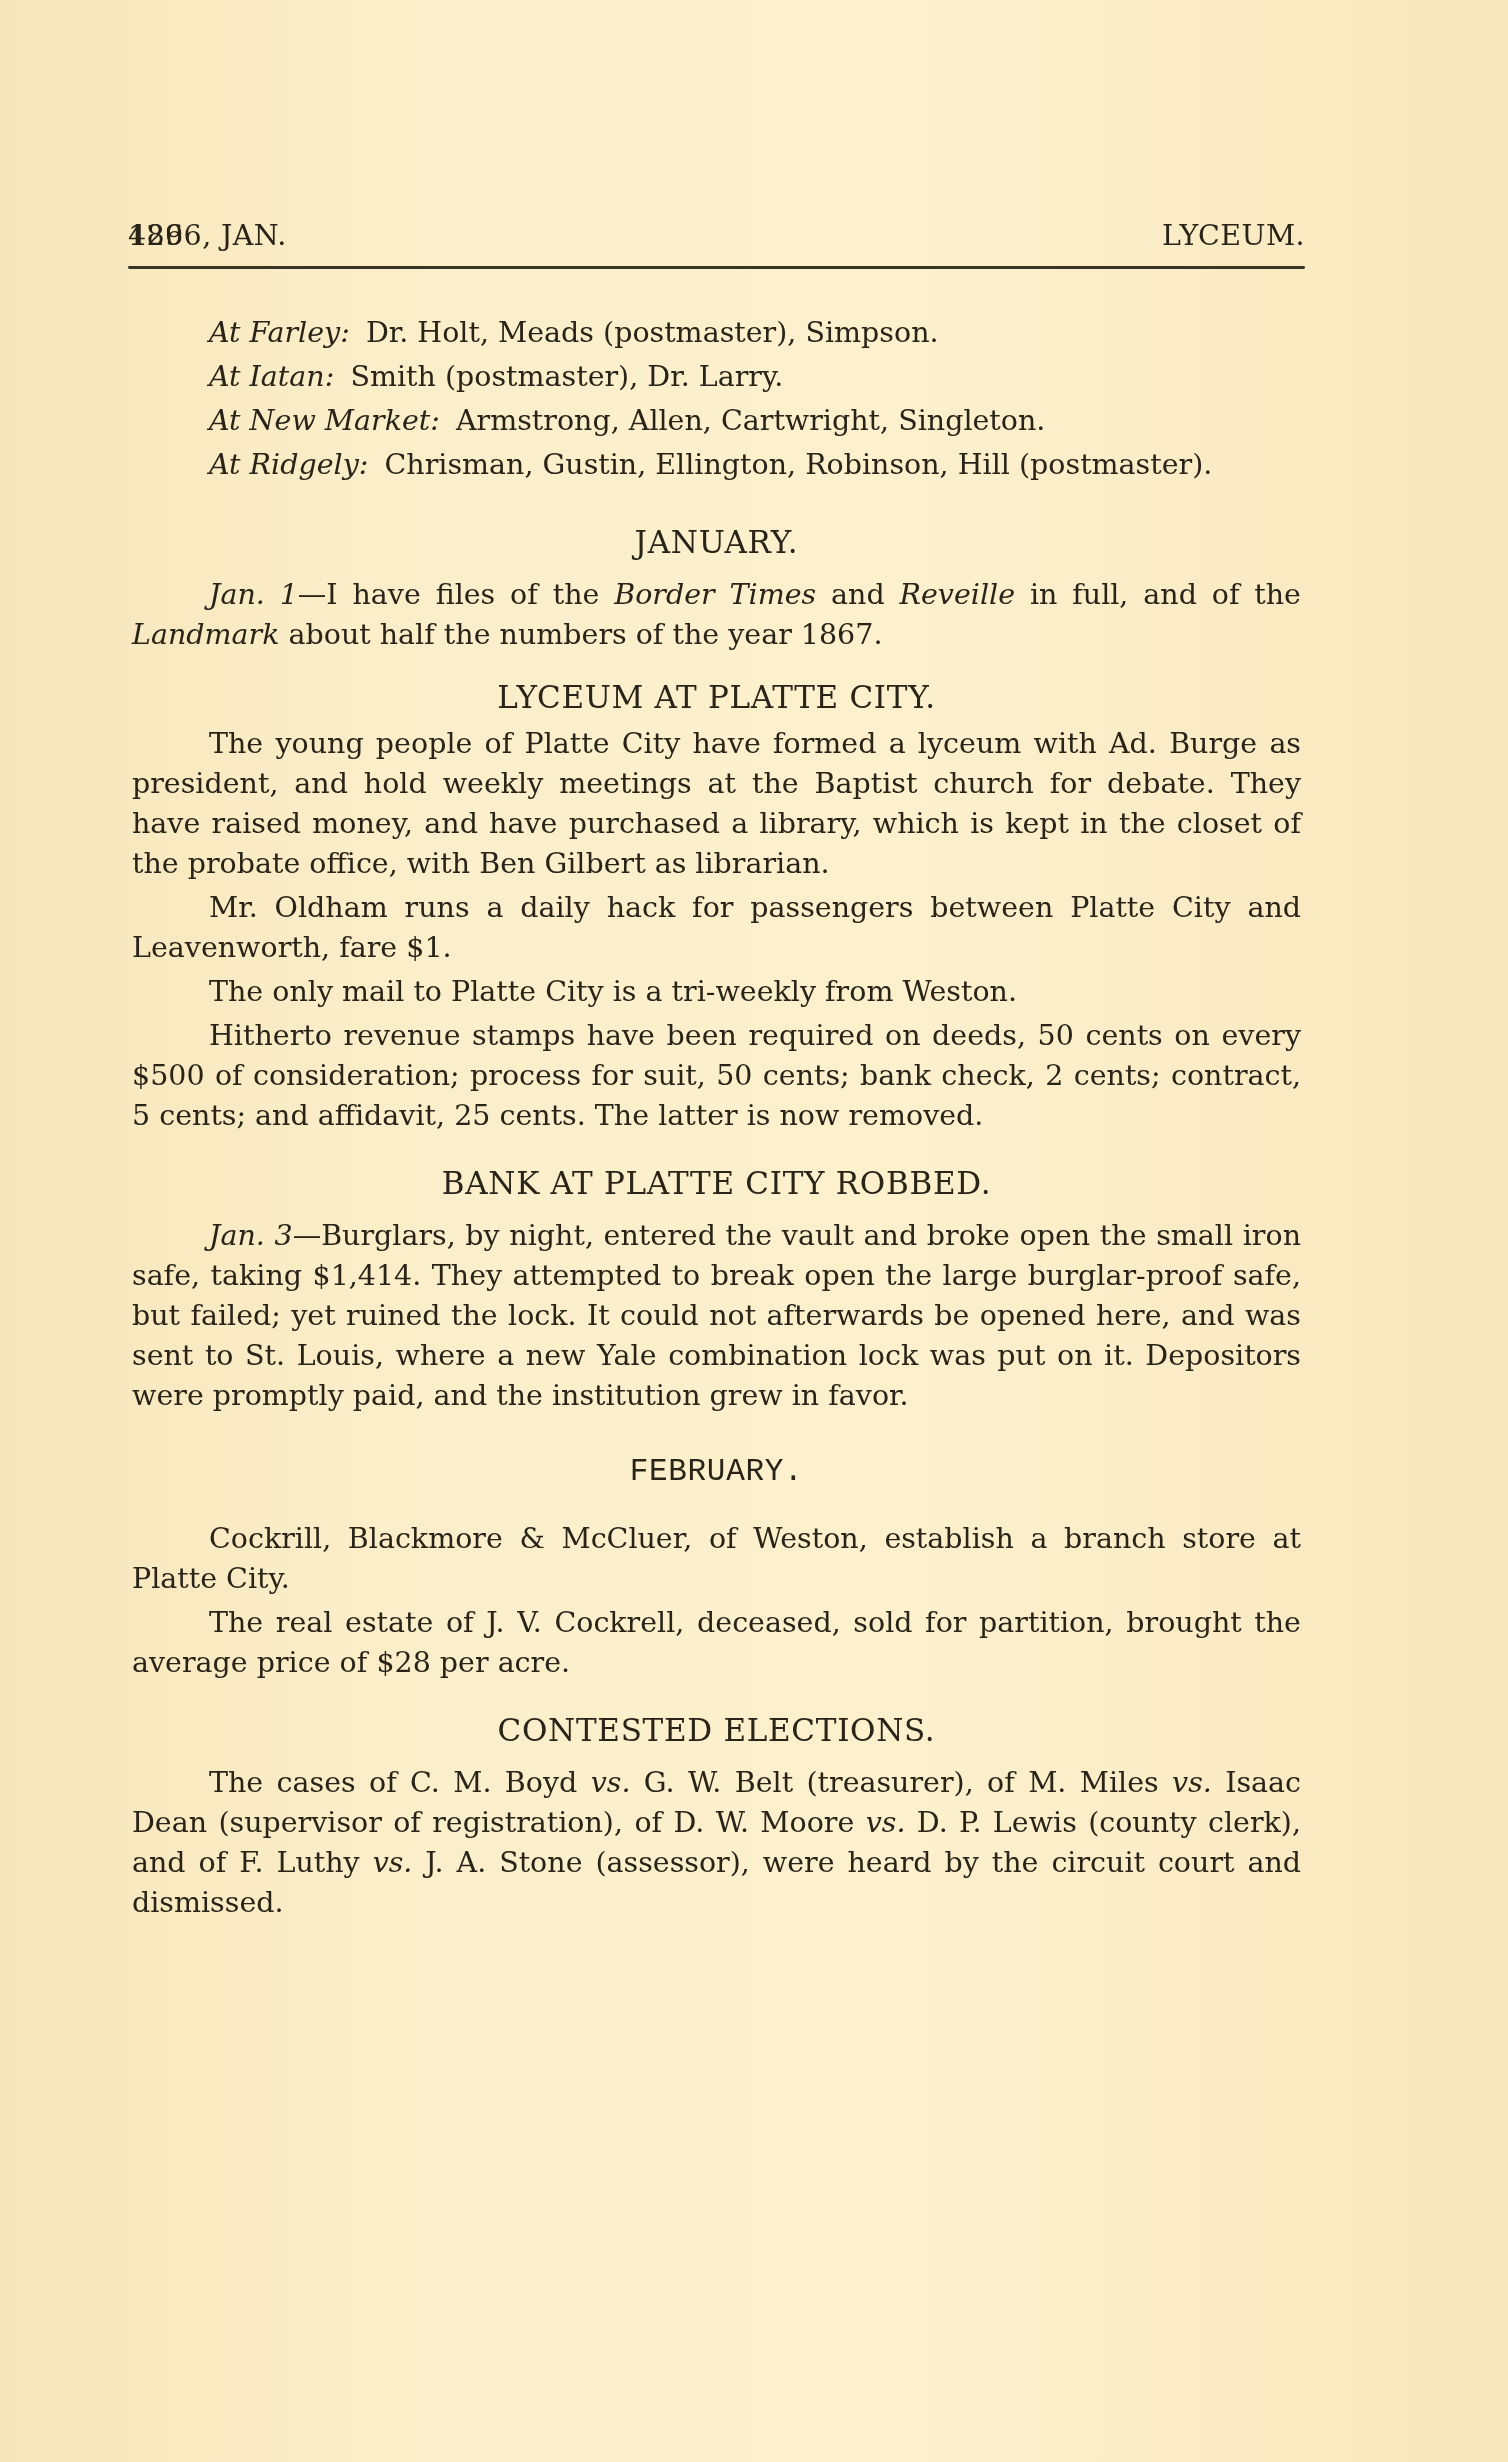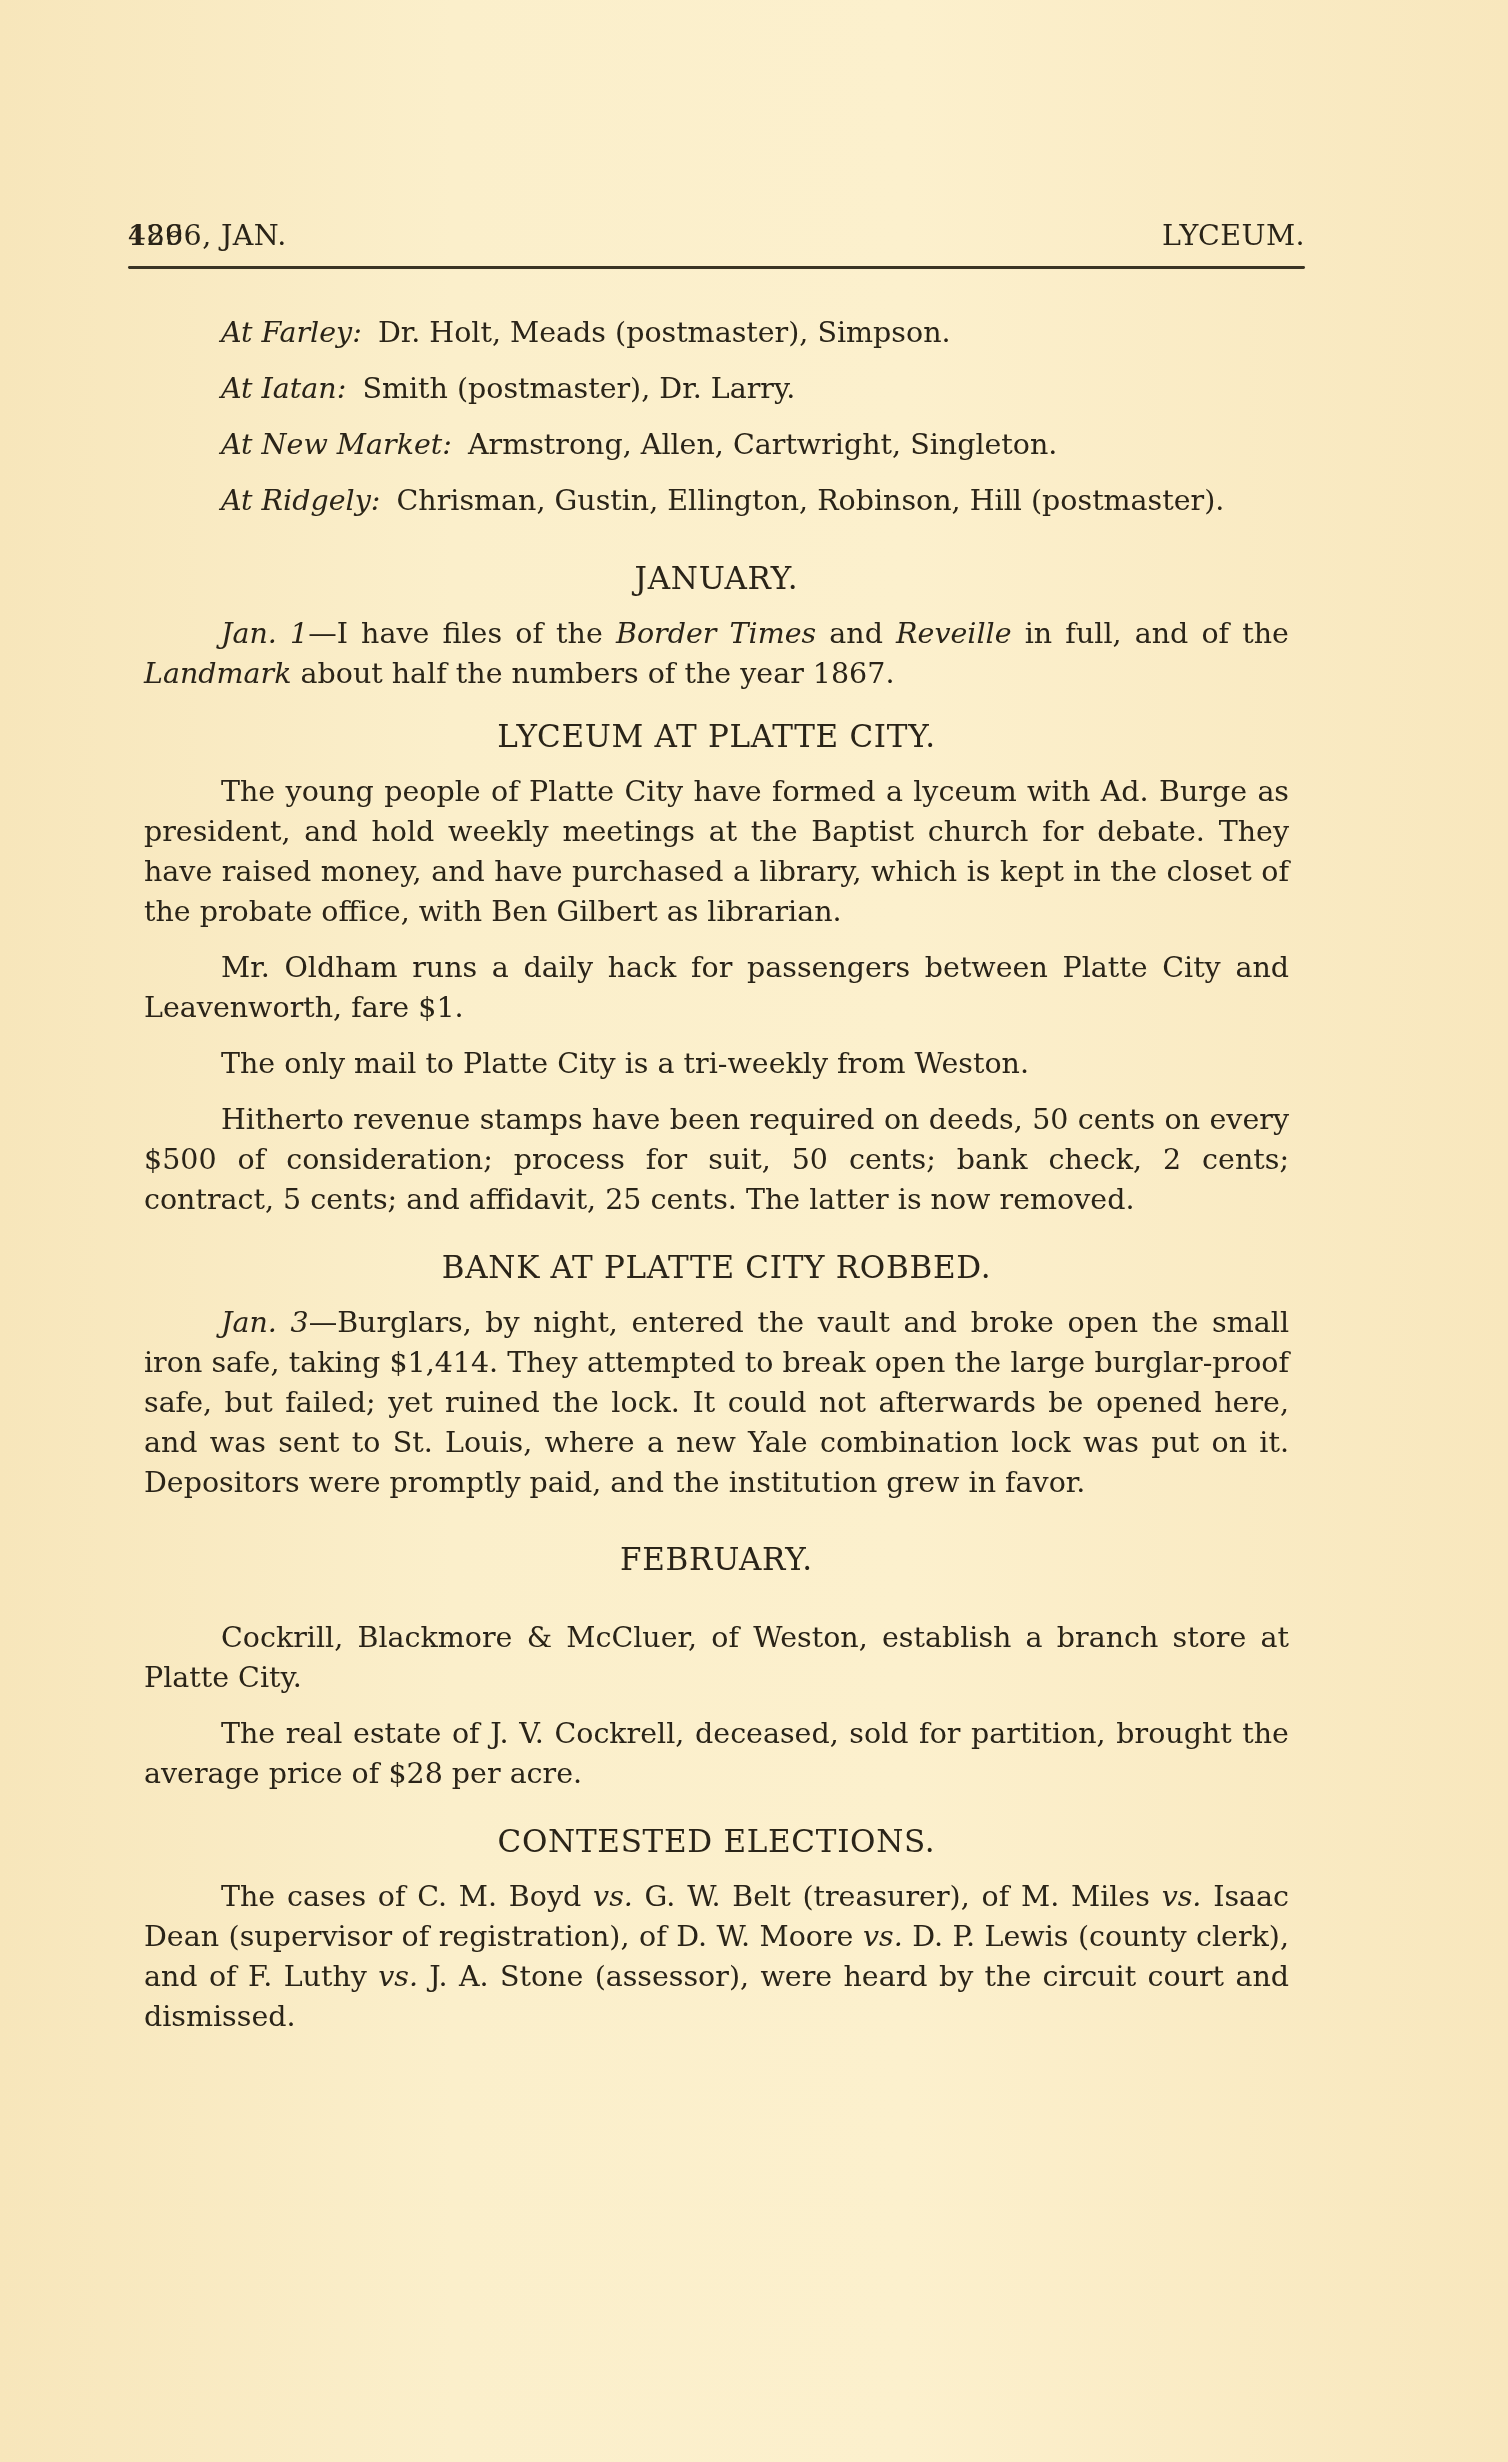--- a/index.html
+++ b/index.html
@@ -44,21 +44,21 @@
       background: #3a3424;
       border-radius: 1.4px;
     }
     .content {
       margin-top: 44px;
       font-size: 28.5px;
       line-height: 40px;
       text-align: justify;
     }
     .content p {
-      margin: 16px;
+      margin: 4px;
       text-indent: 77px;
     }
     .content p.place {
       text-indent: 77px;
     }
     .label {
       font-style: italic;
       margin-right: 7.1px;
     }
     .section-heading {
@@ -105,21 +105,21 @@
 
     <div class="section-heading tight">LYCEUM AT PLATTE CITY.</div>
     <p>The young people of Platte City have formed a lyceum with Ad. Burge as president, and hold weekly meetings at the Baptist church for debate.  They have raised money, and have purchased a library, which is kept in the closet of the probate office, with Ben Gilbert as librarian.</p>
     <p>Mr. Oldham runs a daily hack for passengers between Platte City and Leavenworth, fare $1.</p>
     <p>The only mail to Platte City is a tri-weekly from Weston.</p>
     <p>Hitherto revenue stamps have been required on deeds, 50 cents on every $500 of consideration; process for suit, 50 cents; bank check, 2 cents; contract, 5 cents; and affidavit, 25 cents. The latter is now removed.</p>
 
     <div class="section-heading">BANK AT PLATTE CITY ROBBED.</div>
     <p><em>Jan. 3</em><span>—</span><span>Burglars, by night, entered the vault and broke open the small iron safe, taking $1,414.  They attempted to break open the large burglar-proof safe, but failed; yet ruined the lock.  It could not afterwards be opened here, and was sent to St. Louis, where a new Yale combination lock was put on it.  Depositors were promptly paid, and the institution grew in favor.</span></p>
 
-    <div class="section-heading" style="margin-top:36px;">FEBRUARY.</div>
+    <div class="section-heading" style="margin-top:36px;font-family:Liberation Mono, monospace;">FEBRUARY.</div>
     <div class="gap"></div>
     <p>Cockrill, Blackmore &amp; McCluer, of Weston, establish a branch store at Platte City.</p>
     <p>The real estate of J. V. Cockrell, deceased, sold for partition, brought the average price of $28 per acre.</p>
 
     <div class="section-heading">CONTESTED ELECTIONS.</div>
     <p><span>The cases of C. M. Boyd </span><em>vs.</em><span> G. W. Belt (treasurer), of M. Miles </span><em>vs.</em><span> Isaac Dean (supervisor of registration), of D. W. Moore </span><em>vs.</em><span> D. P. Lewis (county clerk), and of F. Luthy </span><em>vs.</em><span> J. A. Stone (assessor), were heard by the circuit court and dismissed.</span></p>
 
   </div>
 </div>
 

